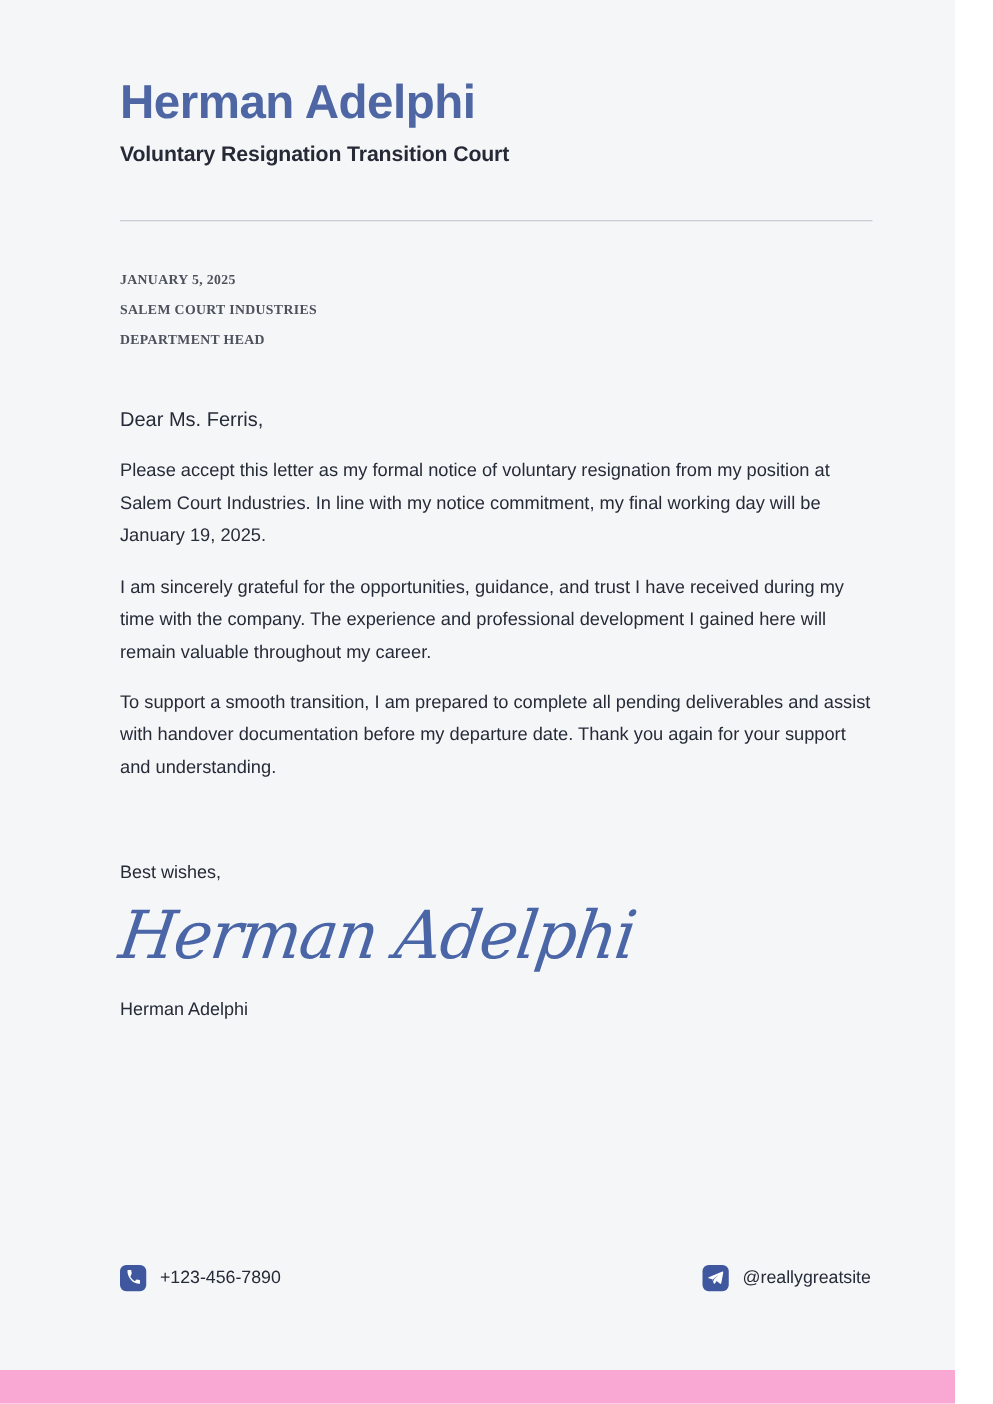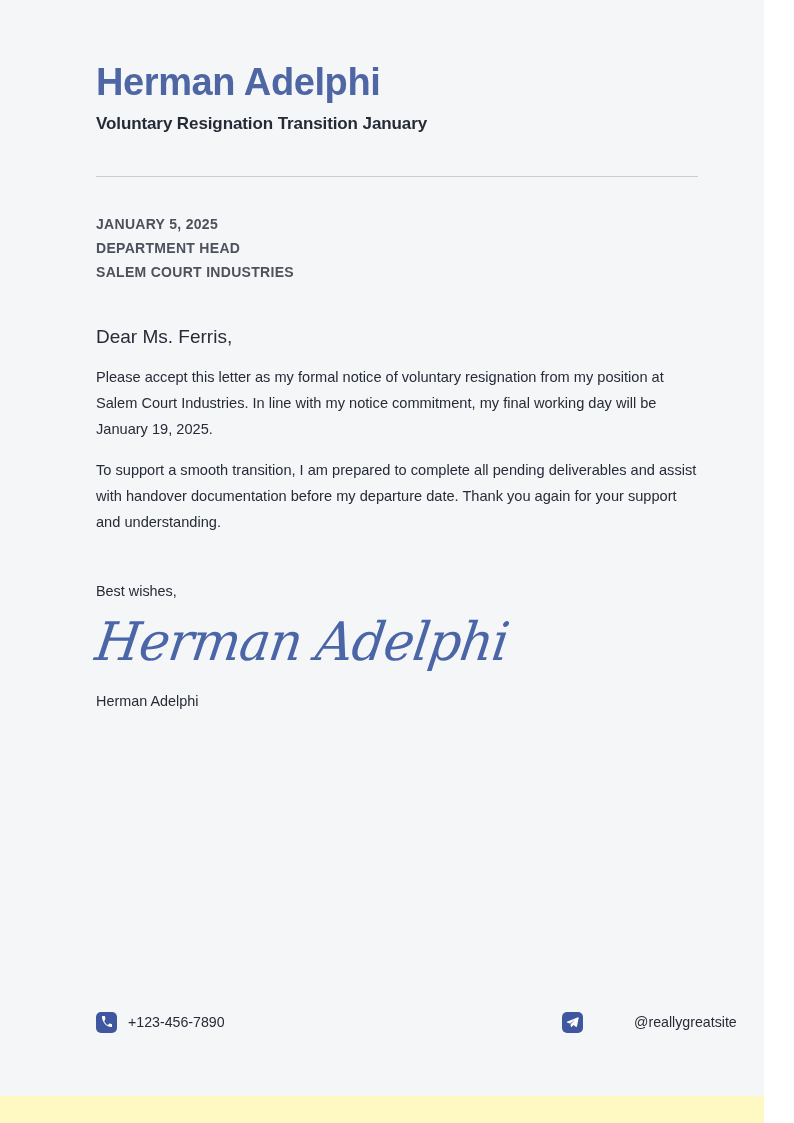--- a/index.html
+++ b/index.html
@@ -8,21 +8,21 @@
     background: #ffffff;
   }
   body {
     font-family: "Liberation Sans", sans-serif;
     -webkit-font-smoothing: antialiased;
   }
   .page {
     position: relative;
     width: 764px;
     height: 1123px;
-    background: #fef9c3;
+    background: #f9a8d4;
     overflow: hidden;
   }
   .sheet {
     position: absolute;
     left: 0;
     top: 0;
     width: 794px;
     height: 1096px;
     background: #f5f6f8;
   }
@@ -57,46 +57,47 @@
     height: 1px;
     width: 602px;
     background: #c9ccd2;
   }
 
   
   .recipient {
     margin-top: 35px;
   }
   .recipient-line {
-    font-size: 14px;
+    font-size: 11px;
     line-height: 24.2px;
     font-weight: 700;
     letter-spacing: 0.3px;
     color: #4c515c;
     text-transform: uppercase;
     white-space: nowrap;
+    font-family: Liberation Serif, serif;
   }
 
   
   .salutation {
     margin-top: 39px;
-    font-size: 19px;
+    font-size: 16px;
     line-height: 26px;
     color: #262b38;
   }
   .body-paragraph {
     font-size: 14.6px;
     line-height: 26px;
     color: #262b38;
     width: 602px;
   }
 
   
   .closing {
-    margin-top: 45px;
+    margin-top: 60px;
     font-size: 14.4px;
     line-height: 22px;
     color: #262b38;
   }
   .signature-script {
     margin-top: 2px;
     height: 76px;
     font-family: "DejaVu Serif", serif;
     font-style: italic;
     font-weight: 400;
@@ -126,21 +127,21 @@
   }
   .footer-item {
     position: absolute;
     top: 0;
     display: flex;
     align-items: center;
     height: 30px;
   }
   .footer-item.phone { left: 0px; }
   .footer-item.email { left: 200px; }
-  .footer-item.social { left: 466px; gap: 40px; }
+  .footer-item.social { left: 466px; }
   .footer-badge {
     width: 21px;
     height: 21px;
     border-radius: 5px;
     background: #3f579f;
     display: flex;
     align-items: center;
     justify-content: center;
     flex: none;
   }
@@ -156,33 +157,34 @@
 </head>
 <body>
 
 <div class="page">
   <div class="sheet"></div>
 
   <div class="content">
 
     <h1 class="letter-title">Herman Adelphi</h1>
 
-    <h2 class="letter-subtitle">Voluntary Resignation Transition January</h2>
+    <h2 class="letter-subtitle">Voluntary Resignation Transition Court</h2>
 
     <div class="divider"></div>
 
     <div class="recipient">
       <div class="recipient-line">JANUARY 5, 2025</div>
+      <div class="recipient-line">SALEM COURT INDUSTRIES</div>
       <div class="recipient-line">DEPARTMENT HEAD</div>
-      <div class="recipient-line">SALEM COURT INDUSTRIES</div>
     </div>
 
     <div class="salutation">Dear Ms. Ferris,</div>
 
     <p class="body-paragraph">Please accept this letter as my formal notice of voluntary resignation from my position at Salem Court Industries. In line with my notice commitment, my final working day will be January 19, 2025.</p>
+    <p class="body-paragraph">I am sincerely grateful for the opportunities, guidance, and trust I have received during my time with the company. The experience and professional development I gained here will remain valuable throughout my career.</p>
     <p class="body-paragraph">To support a smooth transition, I am prepared to complete all pending deliverables and assist with handover documentation before my departure date. Thank you again for your support and understanding.</p>
 
     <div class="closing">Best wishes,</div>
 
     <div class="signature-script">Herman Adelphi</div>
 
     <div class="signer-name">Herman Adelphi</div>
   </div>
 
   <div class="footer">

